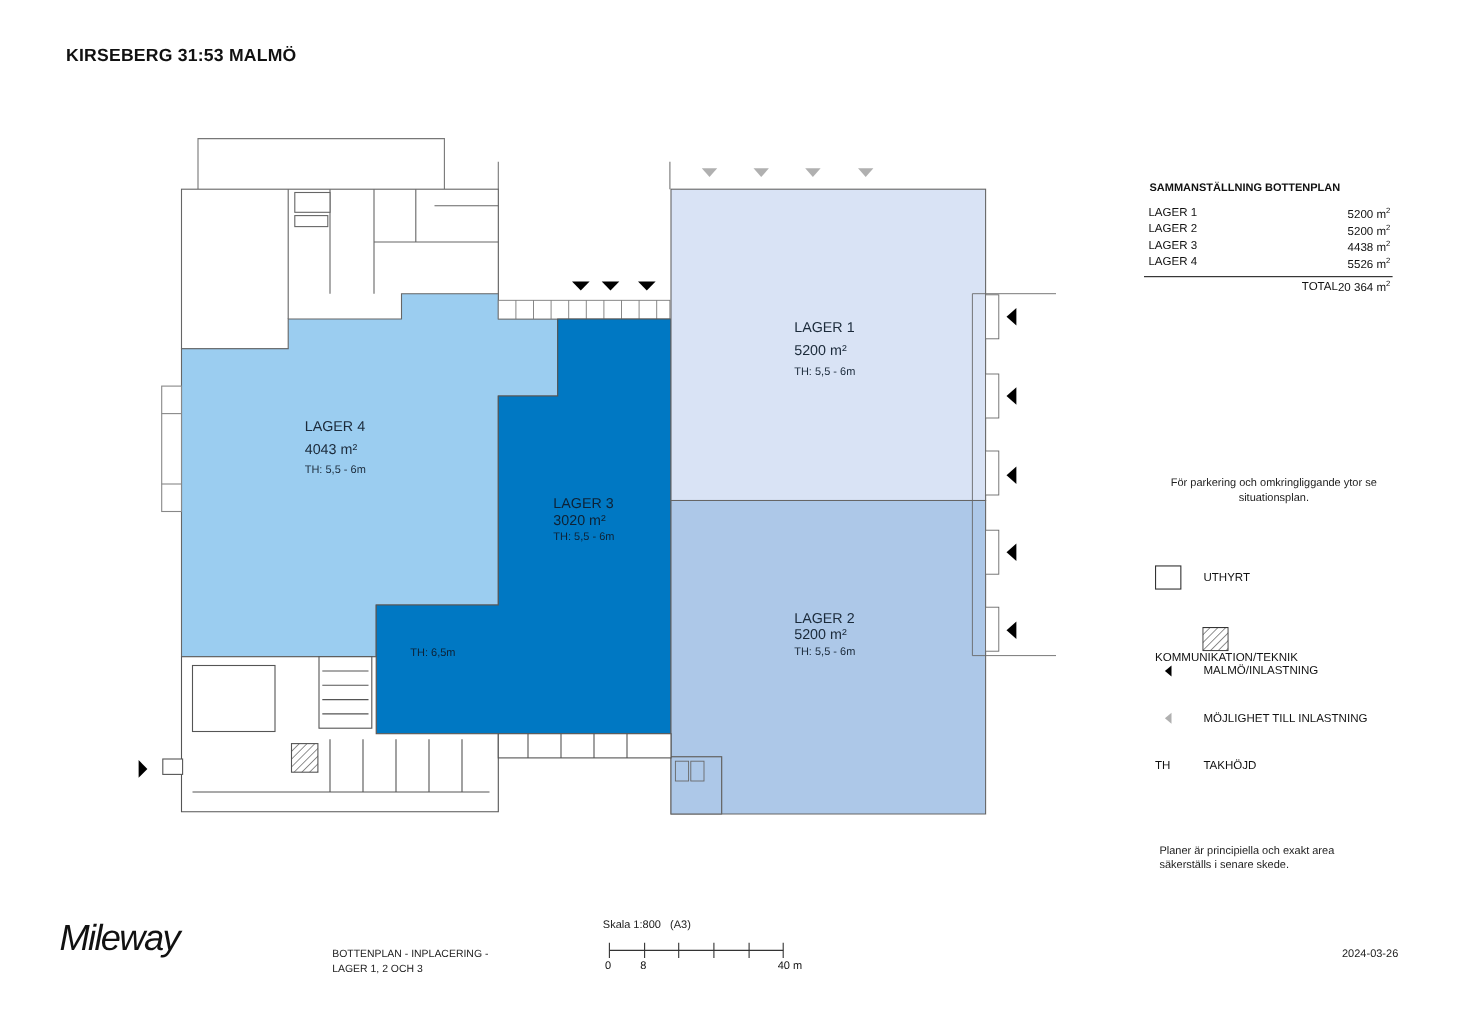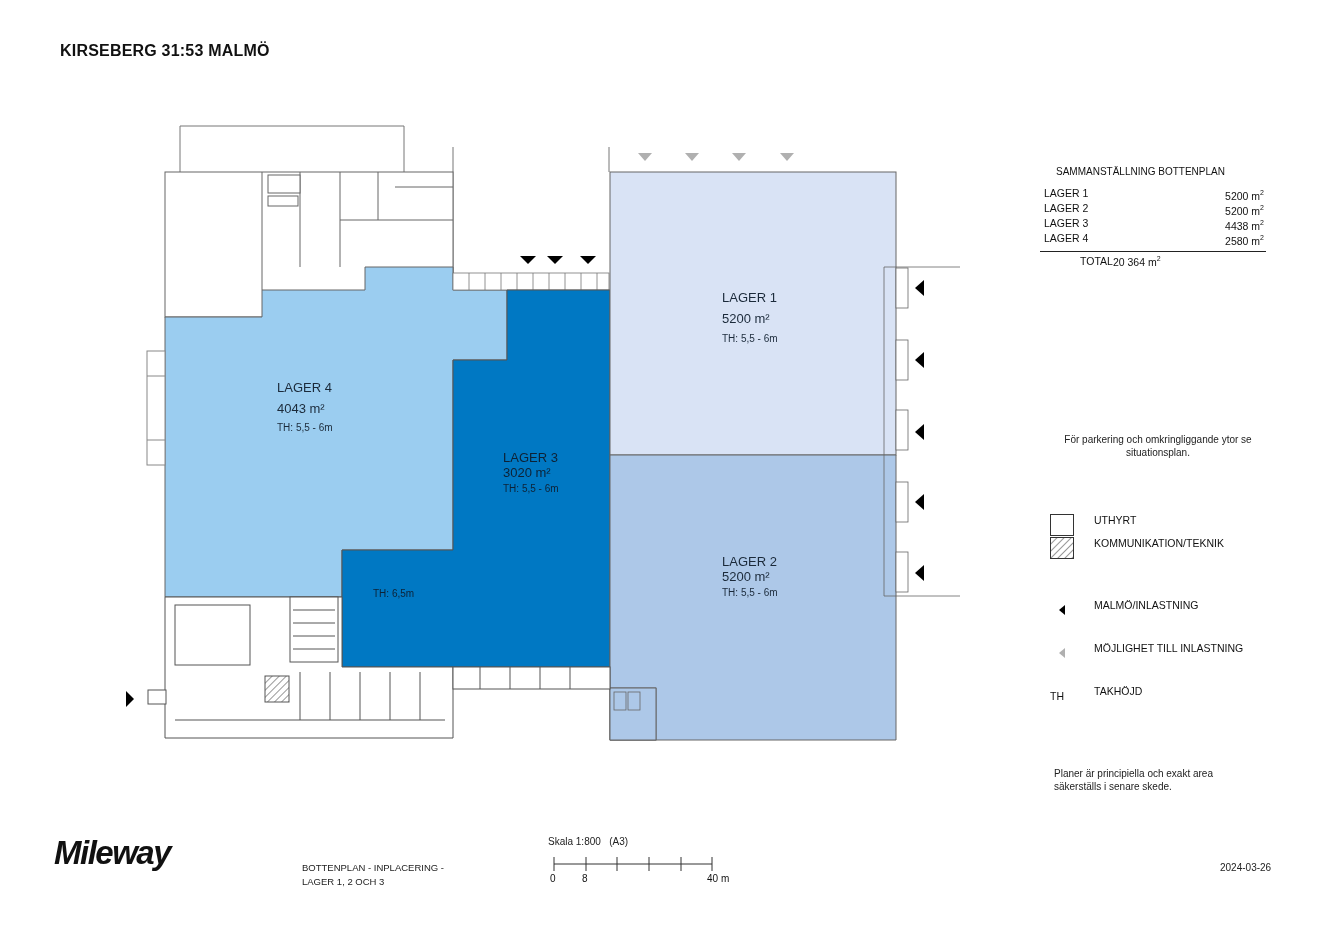--- a/index.html
+++ b/index.html
@@ -5,30 +5,30 @@
   html,body{margin:0;padding:0;background:#fff;}
   body{width:1330px;height:931px;position:relative;overflow:hidden;font-family:"Liberation Sans",sans-serif;color:#111;}
   .abs{position:absolute;}
   .title{left:60px;top:42px;font-size:16px;font-weight:bold;letter-spacing:0.2px;}
   svg.plan{position:absolute;left:0;top:0;}
   .zone-label{position:absolute;color:#1b2a3a;line-height:1.15;}
   .zl-name{font-size:13px;}
   .zl-area{font-size:13px;}
   .zl-th{font-size:10px;}
   .summary{left:1044px;top:166px;width:220px;}
-  .summary h3{margin:0 0 10px 12px;font-size:10px;font-weight:normal;}
+  .summary h3{margin:0 0 10px 1px;font-size:10px;font-weight:bold;}
   .sum-row{display:flex;justify-content:space-between;font-size:10.5px;line-height:12.5px;}
   .sum-row .v{text-align:right;}
   .sum-row sup{font-size:7px;}
   .sum-line{border-top:1px solid #222;margin:4px 0 3px -4px;width:226px;}
-  .sum-total{display:flex;justify-content:flex-start;font-size:10.5px;padding-left:4px;margin-left:32px;}
+  .sum-total{display:flex;justify-content:flex-end;font-size:10.5px;padding-left:4px;margin-left:32px;}
   .note{font-size:10px;line-height:12.5px;color:#222;}
-  .legend-item{position:absolute;left:1050px;display:flex;align-items:flex-start;font-size:10.5px;}
+  .legend-item{position:absolute;left:1050px;display:flex;align-items:center;font-size:10.5px;}
   .legend-item .sym{width:24px;height:22px;box-sizing:border-box;margin-right:20px;display:flex;align-items:center;justify-content:center;}
-  .logo{left:54px;top:834px;font-size:33px;font-weight:bold;font-style:italic;letter-spacing:-1.5px;color:#111;}
+  .logo{left:54px;top:834px;font-size:33px;font-weight:normal;font-style:italic;letter-spacing:-1.5px;color:#111;}
   .subtitle{left:302px;top:861px;font-size:9.5px;line-height:14px;color:#222;}
   .scale{left:548px;top:836px;font-size:10px;color:#222;}
   .date{left:1220px;top:862px;font-size:10px;color:#222;}
 </style>
 </head>
 <body>
 
 <div class="abs title">KIRSEBERG 31:53 MALMÖ</div>
 
 <svg class="plan" width="1330" height="931">
@@ -179,36 +179,36 @@
   <div class="sum-row">
       <span>LAGER 2</span>
       <span class="v"><span>5200 m</span><sup>2</sup></span>
     </div>
   <div class="sum-row">
       <span>LAGER 3</span>
       <span class="v"><span>4438 m</span><sup>2</sup></span>
     </div>
   <div class="sum-row">
       <span>LAGER 4</span>
-      <span class="v"><span>2580 m</span><sup>2</sup></span>
+      <span class="v"><span>5526 m</span><sup>2</sup></span>
     </div>
   <div class="sum-line"></div>
   <div class="sum-total">
       <span>TOTAL</span>
       <span><span>20 364 m</span><sup style="font-size:7px">2</sup></span>
     </div>
 </div>
 
 <div class="abs note" style="left:1048px;top:434px;width:220px;text-align:center;">För parkering och omkringliggande ytor se situationsplan.</div>
 
 <div class="legend-item" style="top:514px;">
   <span class="sym" style="border:1px solid #333;"></span>
   <span>UTHYRT</span>
 </div>
-<div class="legend-item" style="top:537px;">
+<div class="legend-item" style="top:570px;flex-direction:column;">
   <span class="sym">
     <svg width="24" height="22">
         <rect x="0.5" y="0.5" width="23" height="21" fill="url(#lhatch)" stroke="#333"></rect>
       <defs>
           <pattern id="lhatch" width="5" height="5" patternUnits="userSpaceOnUse" patternTransform="rotate(45)">
             <line x1="0" y1="0" x2="0" y2="5" stroke="#333" stroke-width="1"></line>
           </pattern>
         </defs>
       </svg>
   </span>

